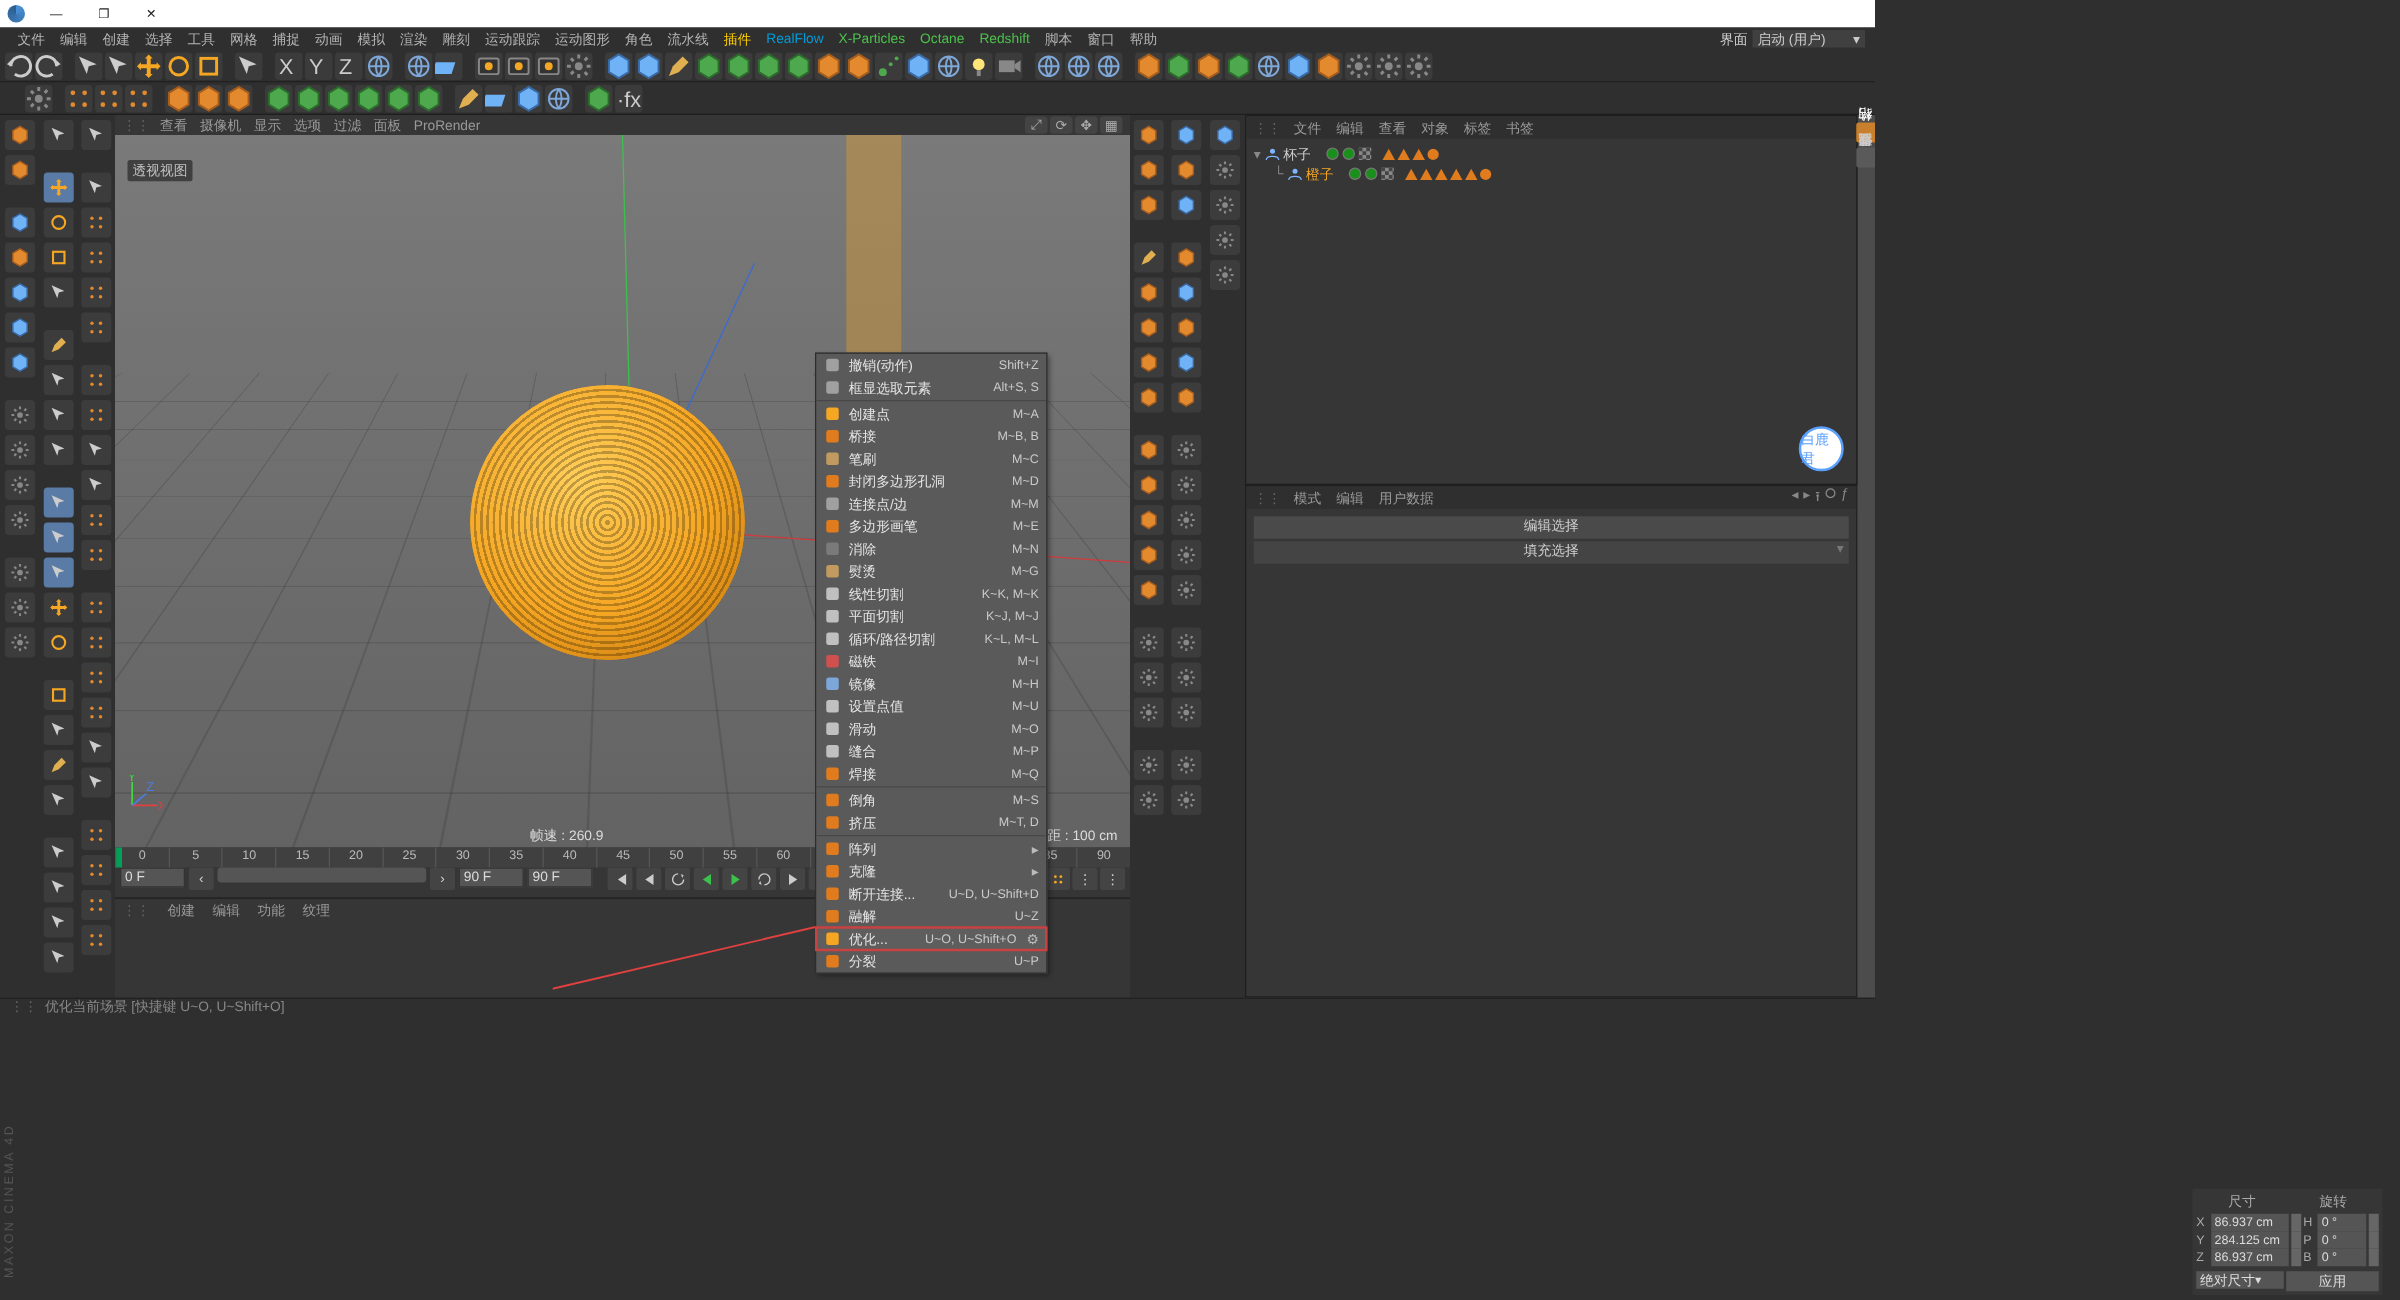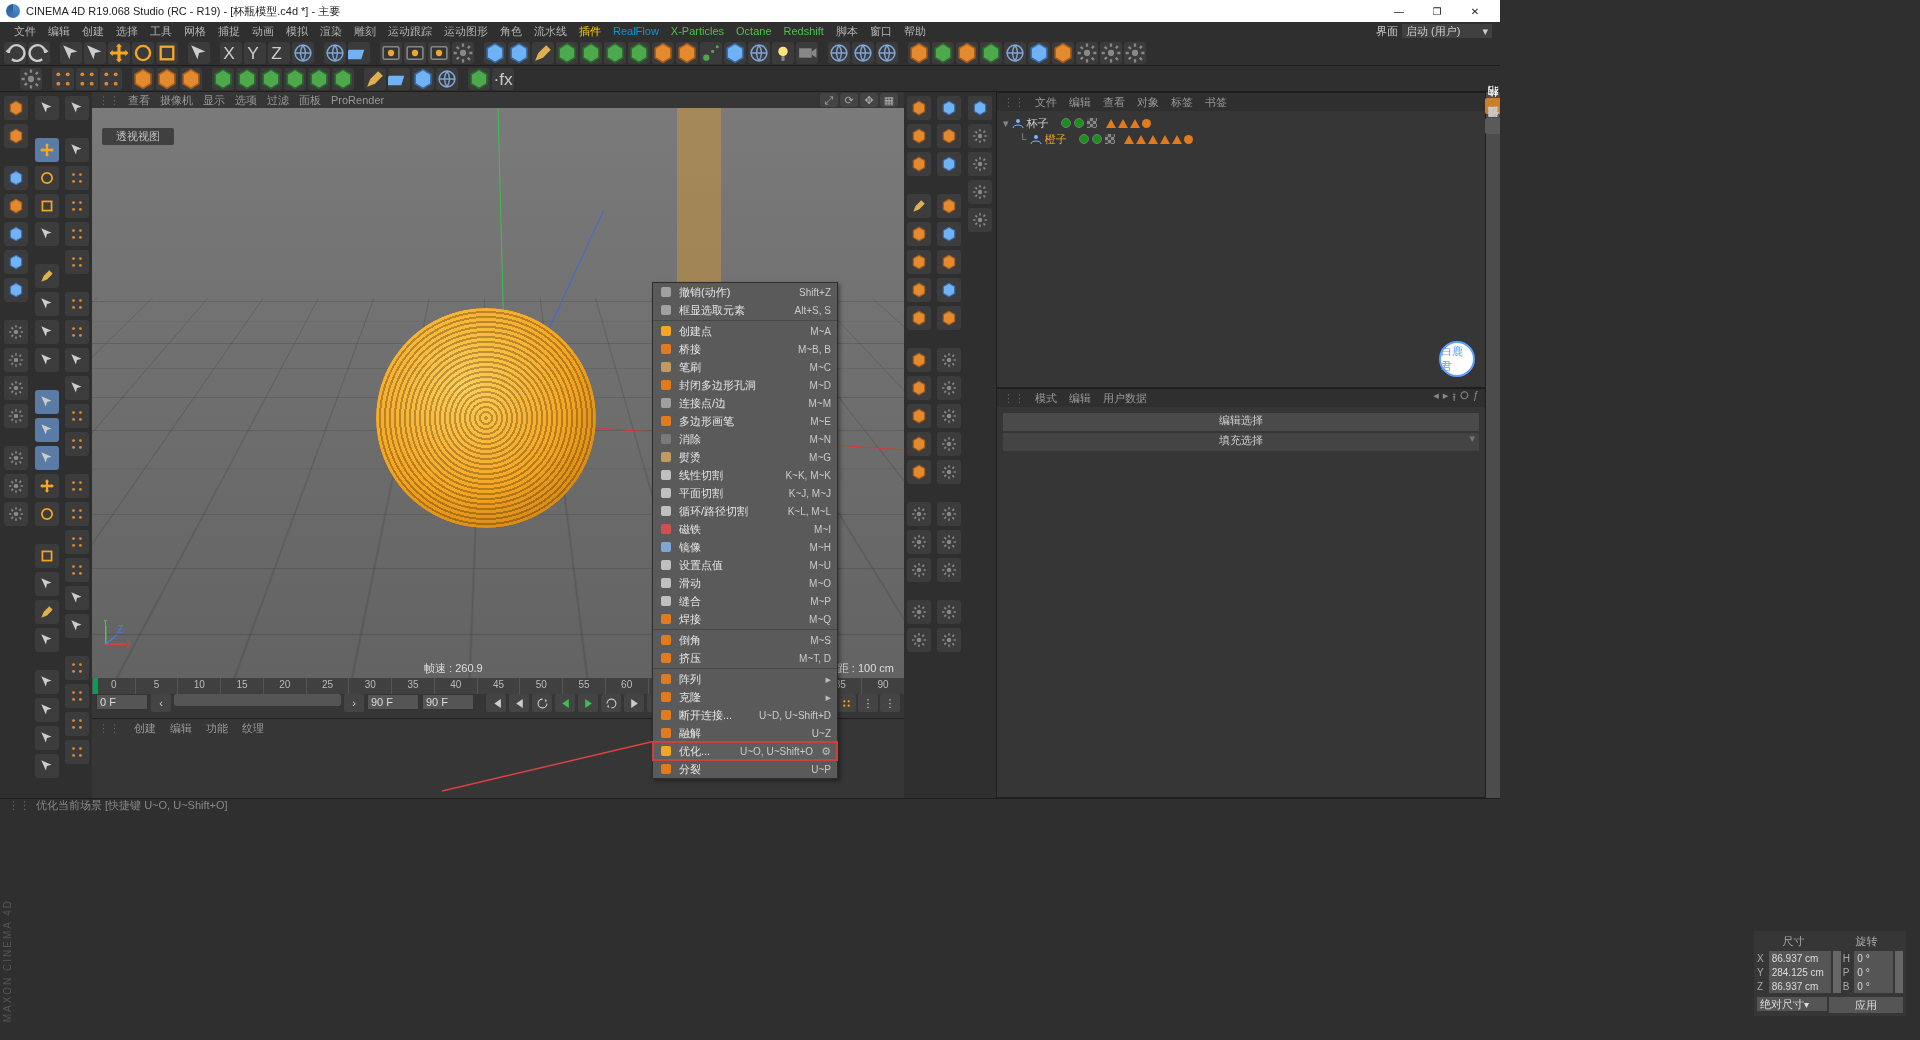--- a/index.html
+++ b/index.html
@@ -50,21 +50,21 @@
   .left-palette, .left-palette2, .left-palette3, .right-palette1, .right-palette2, .right-palette3 { background:var(--bg-dark); display:flex; flex-direction:column; align-items:center; padding-top:4px; gap:4px;}
   .side-btn { width:24px; height:24px; border-radius:3px; background:#3c3c3c; display:flex; align-items:center; justify-content:center;}
   .side-btn.active { background:#5a7ba5; }
   .side-btn svg { width:16px;height:16px;}
   .side-group-gap { height:10px;}
 
   
   .center { display:flex; flex-direction:column; }
   .vp-header { height:16px; background:var(--bg-panel); display:flex; align-items:center; padding:0 6px; gap:8px; color:#aaa;}
   .vp-header .sm { font-size:11px; color:#999;}
-  .vp-label { position:absolute; top:20px; left:10px; background:rgba(40,40,40,.7); color:#c0c0c0; padding:1px 14px; font-size:11px; border-radius:2px;text-align:right;}
+  .vp-label { position:absolute; top:20px; left:10px; background:rgba(40,40,40,.7); color:#c0c0c0; padding:1px 4px; font-size:11px; border-radius:2px;text-align:right;}
   .vp-nav { margin-left:auto; display:flex; gap:2px;}
   .vp-nav .tbtn { width:18px; height:14px; background:#444;}
   .viewport-wrap { position:relative; flex:1; background:linear-gradient(180deg,#7a7a7a,#636363); overflow:hidden;}
   .grid-floor { position:absolute; inset:0; background:
     repeating-linear-gradient(0deg,rgba(50,50,50,.25) 0 1px,transparent 1px 56px),
     repeating-linear-gradient(90deg,rgba(50,50,50,.25) 0 1px,transparent 1px 56px);
     transform:perspective(900px) rotateX(62deg) translateY(40px) scale(1.4);
     transform-origin:center 58%;
   }
   .axis-lines { position:absolute; top:0; left:0; width:100%; height:100%; pointer-events:none;}
@@ -130,38 +130,37 @@
   .ctx-menu { position:absolute; width:190px; left:648px; top:370px; background:var(--menu-bg); border:1px solid #2d2d2d; box-shadow:2px 2px 4px rgba(0,0,0,.4); z-index:50;}
   .ctx-row { display:flex; align-items:center; height:18px; padding:0 6px; gap:6px; color:#e5e5e5;}
   .ctx-row.highlight { outline:2px solid #c94242; outline-offset:-1px; background:#5e5e5e;}
   .ctx-icon { width:14px; height:14px; display:flex;align-items:center;justify-content:center;}
   .ctx-icon svg { width:12px;height:12px;}
   .ctx-label { flex:1; }
   .ctx-short { color:#cacaca; font-size:10px;}
   .ctx-sep { height:1px; background:#484848; margin:1px 0;}
 
   
-  .coord-fields { position:absolute; right:14px; bottom:24px; width:152px; background:var(--bg-panel); display:flex; flex-direction:column; gap:2px; padding:3px;}
+  .coord-fields { position:absolute; right:14px; bottom:4px; width:152px; background:var(--bg-panel); display:flex; flex-direction:column; gap:2px; padding:3px;}
   .coord-head { display:flex; font-size:10px; color:#aaa;}
   .coord-head span { flex:1; text-align:center;}
   .cfrow { display:flex; gap:2px; align-items:center;}
   .cflabel { width:10px; color:#aaa; font-size:10px;}
   .cfval { width:64px; height:14px; background:#555; color:#ddd; font-size:10px; display:flex; align-items:center; padding:0 3px;}
   .cfspin { width:8px; height:14px; background:#666;}
   .applybtn { height:16px; background:#555; color:#ddd; display:flex; align-items:center; justify-content:center; margin-top:2px;}
 
   
   .transport-right-set { display:flex; gap:2px; margin-left:auto;}
 </style>
 </head>
 <body>
 
 <div class="titlebar">
   <div class="titlebar-icon"></div>
-  <div class="titlebar-text">CINEMA 4D R19.068 Studio (RC - R19) - [杯瓶模型.c4d *] - 主要</div>
   <div class="win-btns">
     <div class="win-btn">—</div>
     <div class="win-btn">❐</div>
     <div class="win-btn win-close">✕</div>
   </div>
 </div>
 
 <div class="menubar">
   <div class="menubar-left" id="menubar-left">
       <span class="menu-item">文件</span>

